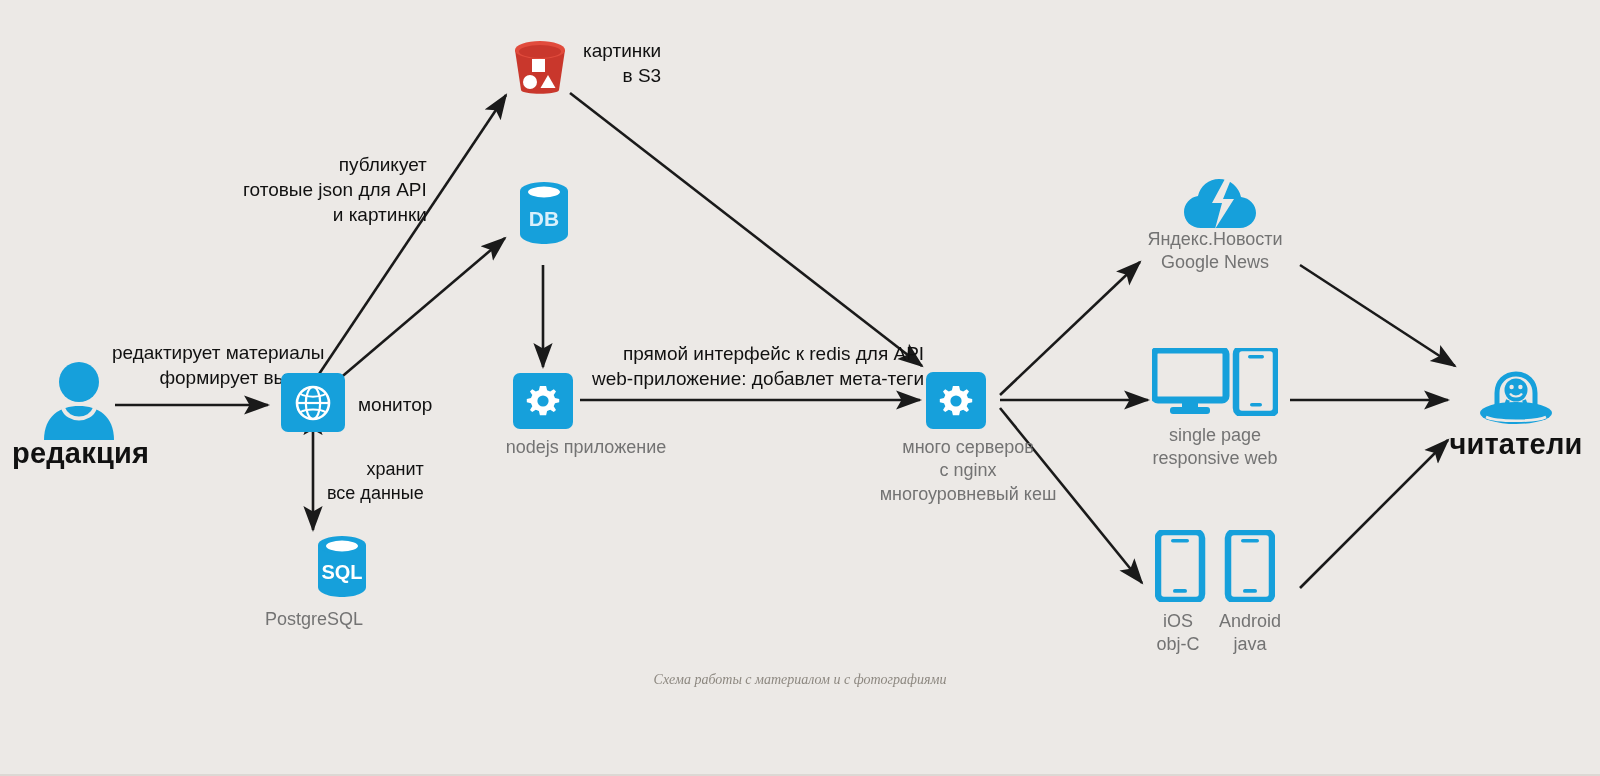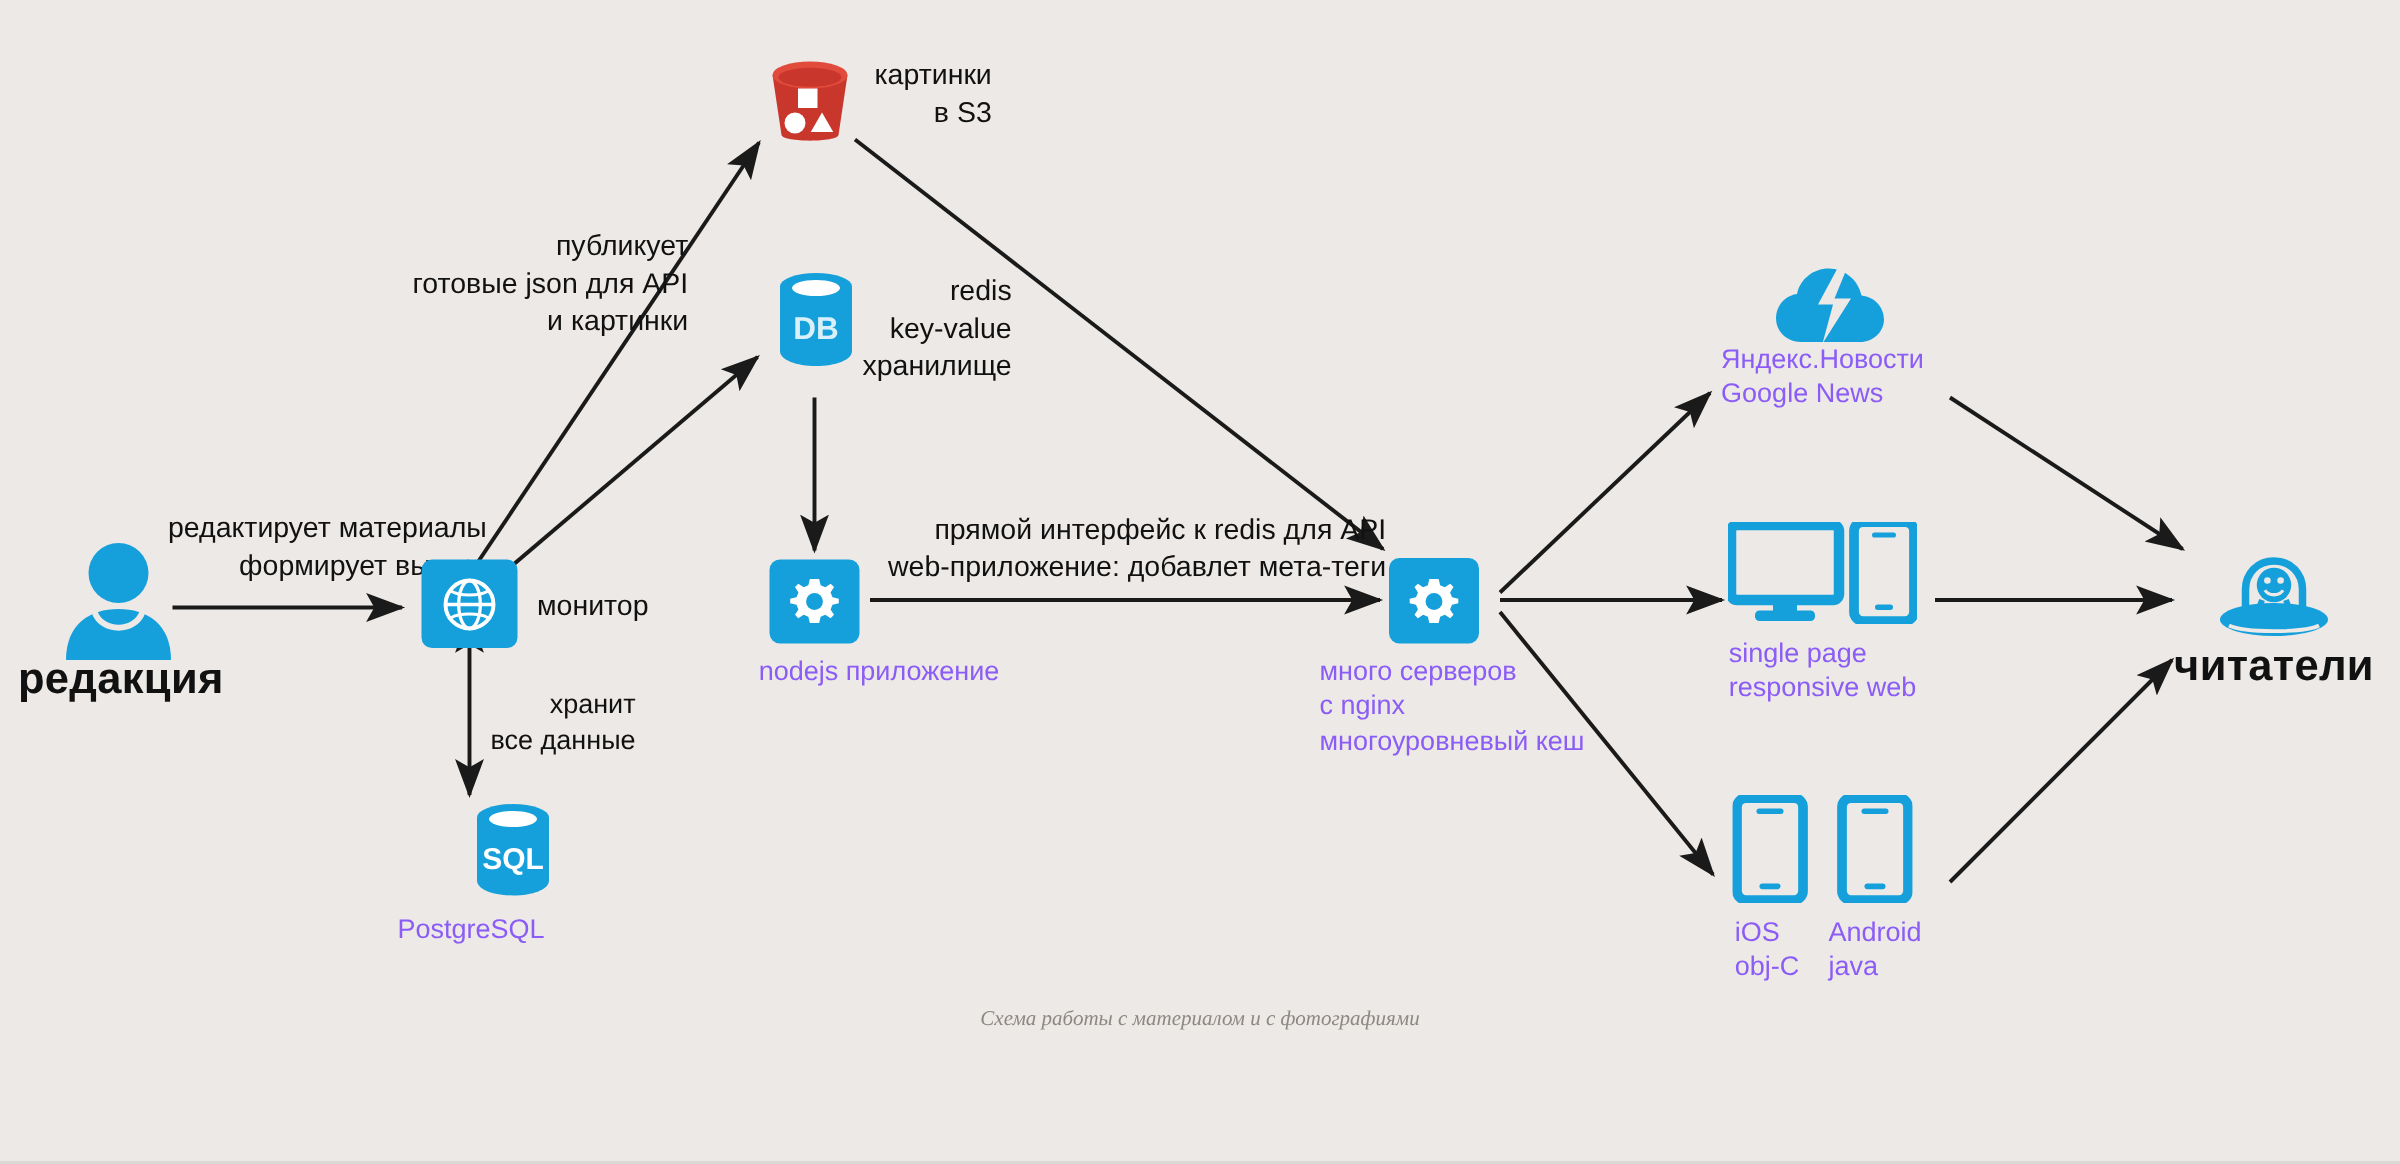--- a/index.html
+++ b/index.html
@@ -32,22 +32,22 @@
   .big{ font-size:29px; font-weight:700; letter-spacing:.2px; }
 
   
   .tile{
     position:absolute;
     background:#16a0db;
     border-radius:7px;
     display:flex; align-items:center; justify-content:center;
   }
   .caption{
-    position:absolute; transform:translateX(-50%);
-    font-size:18px; color:#8b5cf6; line-height:1.3; white-space:pre;
+    position:absolute; text-align:center; transform:translateX(-50%);
+    font-size:18px; color:#737373; line-height:1.3; white-space:pre;
   }
   .footer-note{
     position:absolute; left:800px; top:672px; transform:translateX(-50%);
     font-family:"Liberation Serif", serif;
     font-style:italic; font-size:14px; color:#8d8880; white-space:pre;
   }
 </style>
 </head>
 <body>
 
@@ -130,35 +130,32 @@
       <ellipse cx="32" cy="14" rx="25" ry="9" fill="#e14b3c"></ellipse>
       <ellipse cx="32" cy="15.5" rx="21" ry="6.4" fill="#c9372c"></ellipse>
       <rect x="24" y="23" width="13" height="13" fill="#ffffff"></rect>
       <circle cx="22" cy="46" r="7" fill="#ffffff"></circle>
       <path d="M40,39 L47.5,52 L32.5,52 Z" fill="#ffffff"></path>
     </svg>
   </div>
   <div class="lbl t19 lbl-l" style="left:583px; top:38px;">картинки
 в S3</div>
 
-  <div class="lbl t19 lbl-l" style="left:243px; top:152px;margin-left:32px;">публикует
+  <div class="lbl t19 lbl-l" style="left:243px; top:152px;">публикует
 готовые json для API
 и картинки</div>
 
   <div class="node" style="left:516px; top:180px;">
     <svg width="56" height="66" viewBox="0 0 56 66">
       <path d="M4,11 L4,54 C4,60 15,64 28,64 C41,64 52,60 52,54 L52,11 Z" fill="#16a0db"></path>
       <ellipse cx="28" cy="11" rx="24" ry="9" fill="#16a0db"></ellipse>
       <ellipse cx="28" cy="12" rx="16" ry="5.4" fill="#ffffff"></ellipse>
       <text x="28" y="46" text-anchor="middle" fill="#d9f0fb" font-family="Liberation Sans, sans-serif" font-size="21" font-weight="700">DB</text>
     </svg>
   </div>
-  <div class="lbl t19 lbl-l" style="left:575px; top:182px;">redis
-key-value
-хранилище</div>
 
   <div class="tile" style="left:513px; top:373px; width:60px; height:56px;">
     <svg width="34" height="34" viewBox="0 0 34 34">
       <path fill="#ffffff" d="M17,2 l3.1,0 l1,4.2 l3.1,1.3 l3.6,-2.3 l2.2,2.2 l-2.3,3.6 l1.3,3.1 l4.2,1 l0,3.1 l-4.2,1 l-1.3,3.1 l2.3,3.6 l-2.2,2.2 l-3.6,-2.3 l-3.1,1.3 l-1,4.2 l-3.1,0 l-3.1,0 l-1,-4.2 l-3.1,-1.3 l-3.6,2.3 l-2.2,-2.2 l2.3,-3.6 l-1.3,-3.1 l-4.2,-1 l0,-3.1 l4.2,-1 l1.3,-3.1 l-2.3,-3.6 l2.2,-2.2 l3.6,2.3 l3.1,-1.3 l1,-4.2 Z"></path>
       <circle cx="17" cy="17" r="5.6" fill="#16a0db"></circle>
     </svg>
   </div>
   <div class="caption" style="left:586px; top:436px;">nodejs приложение</div>
 
   <div class="lbl t19 lbl-l" style="left:592px; top:341px;">прямой интерфейс к redis для API

